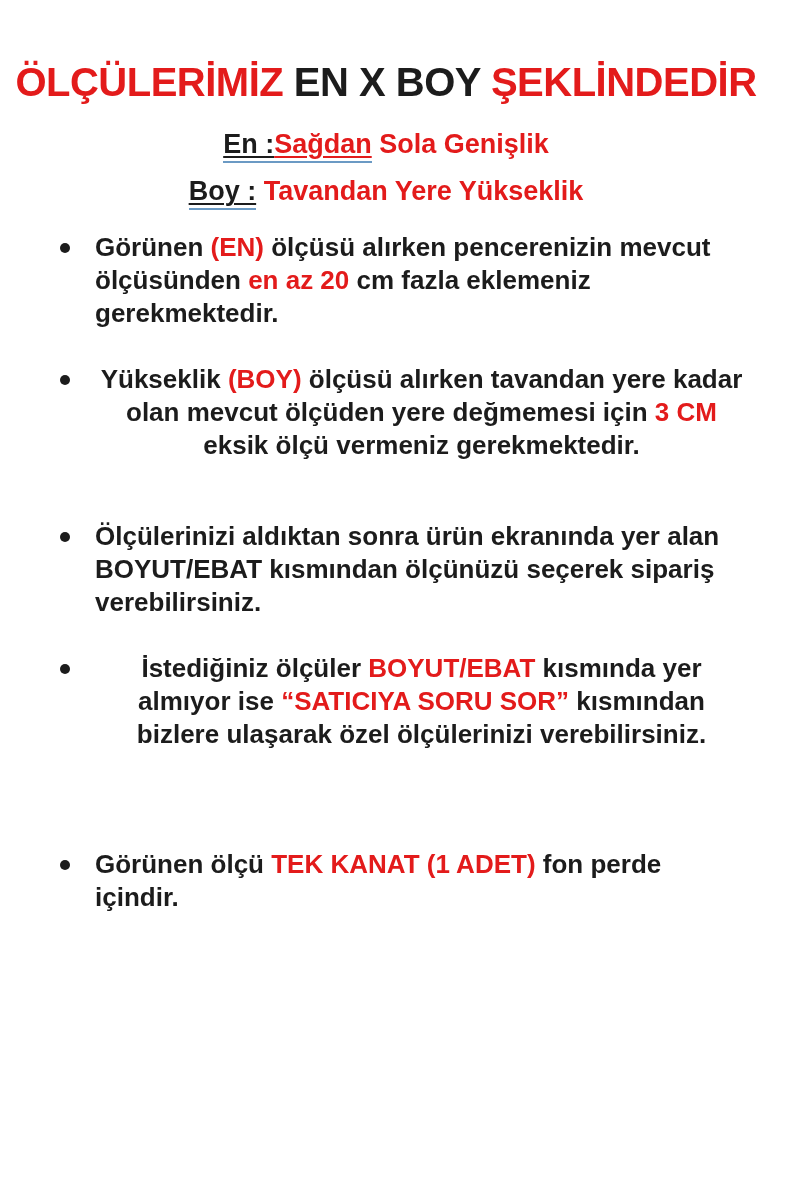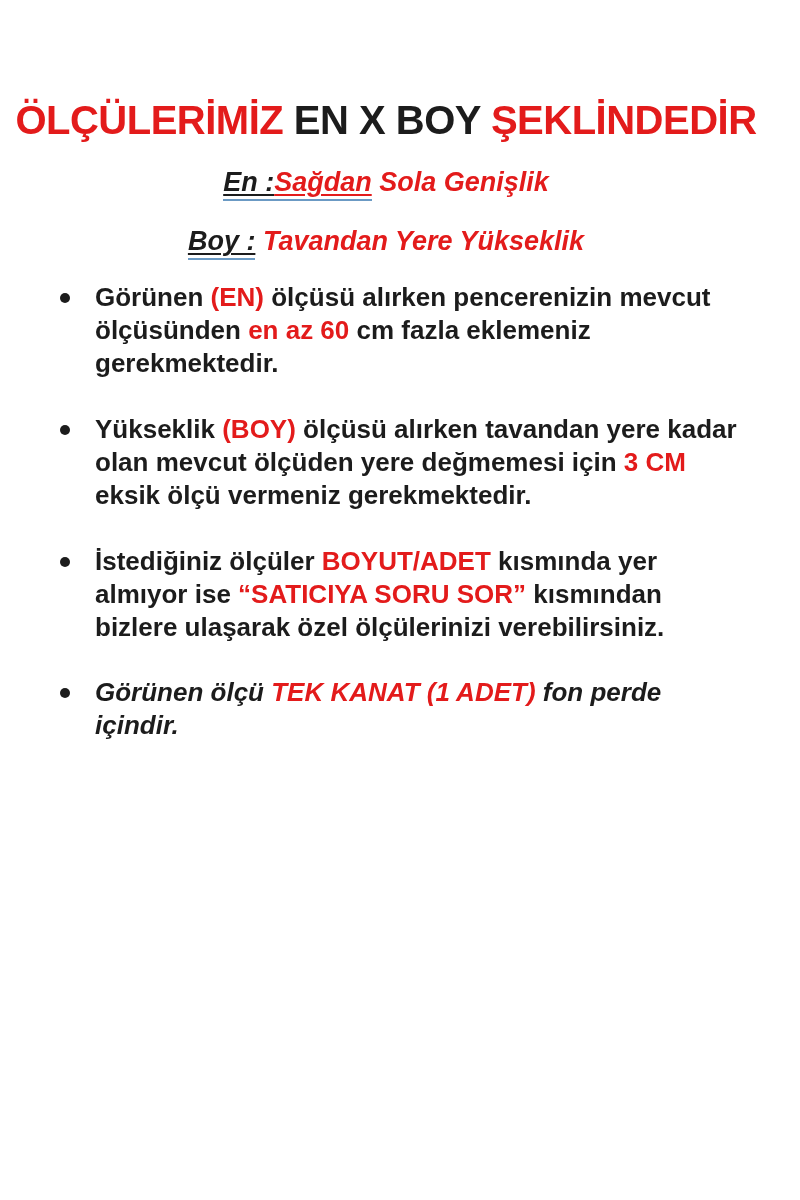--- a/index.html
+++ b/index.html
@@ -5,41 +5,40 @@
   html, body { margin: 0; padding: 0; background: #ffffff; }
   .page {
     position: relative;
     width: 800px;
     height: 1200px;
     background: #ffffff;
     font-family: "Liberation Sans", sans-serif;
     font-weight: bold;
     color: #1c1c1c;
     box-sizing: border-box;
-    padding-top: 98px;
+    padding-top: 60px;
     overflow: hidden;
   }
   .center-col {
     width: 772px;            
     text-align: center;
   }
   .title {
     font-size: 40px;
     line-height: 44px;
     letter-spacing: -0.5px;
     white-space: nowrap;
   }
   .red { color: #e31b1b; }
   .subtitle {
     font-size: 27px;
     line-height: 32px;
     margin-top: 24px;
-    font-style: italic;
   }
-  .subtitle.second { margin-top: 24px; }
+  .subtitle.second { margin-top: 12px; }
   .ul-wrap {
     display: inline-block;
     border-bottom: 2px solid #6b9ac4;   
     padding-bottom: 1px;
   }
   .ul-wrap .inner {
     text-decoration: underline;
     text-decoration-thickness: 2px;
     text-underline-offset: 3px;
   }
@@ -58,24 +57,24 @@
   ul.bullets li::before {
     content: "";
     position: absolute;
     left: 2px;
     top: 12px;
     width: 10px;
     height: 10px;
     border-radius: 50%;
     background: #1c1c1c;
   }
-  li.gap-sm { margin-top: 33px; }
+  li.gap-sm { margin-top: 33px; text-align: center; }
   li.gap-md { margin-top: 37px; }
   li.gap-lg { margin-top: 58px; }
-  li.gap-xl { margin-top: 32px; font-style: italic; }
+  li.gap-xl { margin-top: 97px; }
   .condensed {
     display: inline-block;
     transform: scaleX(0.84);
     transform-origin: left center;
     letter-spacing: 0px;
   }
   .gap-left { margin-left: -8px; padding-left: 30px; }
 </style>
 </head>
 <body>
@@ -92,30 +91,33 @@
     </div>
 
     <div class="subtitle second">
       <span class="ul-wrap"><span class="inner">Boy :</span></span><span class="red"> Tavandan Yere Yükseklik</span>
     </div>
   </div>
 
   <ul class="bullets">
 
     <li>
-      <span>Görünen </span><span class="red">(EN)</span><span> ölçüsü alırken pencerenizin mevcut ölçüsünden </span><span class="red">en az 60</span><span> cm fazla eklemeniz gerekmektedir.</span>
+      <span>Görünen </span><span class="red">(EN)</span><span> ölçüsü alırken pencerenizin mevcut ölçüsünden </span><span class="red">en az 20</span><span> cm fazla eklemeniz gerekmektedir.</span>
     </li>
 
     <li class="gap-sm">
       <span>Yükseklik </span><span class="red">(BOY)</span><span> ölçüsü alırken tavandan yere kadar olan mevcut ölçüden yere değmemesi için </span><span class="red">3 CM</span><span> eksik ölçü vermeniz gerekmektedir.</span>
     </li>
 
+    <li class="gap-lg">
+      <span>Ölçülerinizi aldıktan sonra ürün ekranında yer alan BOYUT/EBAT kısmından ölçünüzü seçerek sipariş verebilirsiniz.</span>
+    </li>
 
     <li class="gap-sm">
-      <span>İstediğiniz ölçüler </span><span class="red">BOYUT/ADET</span><span> kısmında yer almıyor ise </span><span class="red">“SATICIYA SORU SOR”</span><span> kısmından bizlere ulaşarak özel ölçülerinizi verebilirsiniz.</span>
+      <span>İstediğiniz ölçüler </span><span class="red">BOYUT/EBAT</span><span> kısmında yer almıyor ise </span><span class="red">“SATICIYA SORU SOR”</span><span> kısmından bizlere ulaşarak özel ölçülerinizi verebilirsiniz.</span>
     </li>
 
     <li class="gap-xl">
       <span>Görünen ölçü </span><span class="red">TEK KANAT (1 ADET)</span><span> fon perde içindir.</span>
     </li>
 
 
   </ul>
 </div>
 

